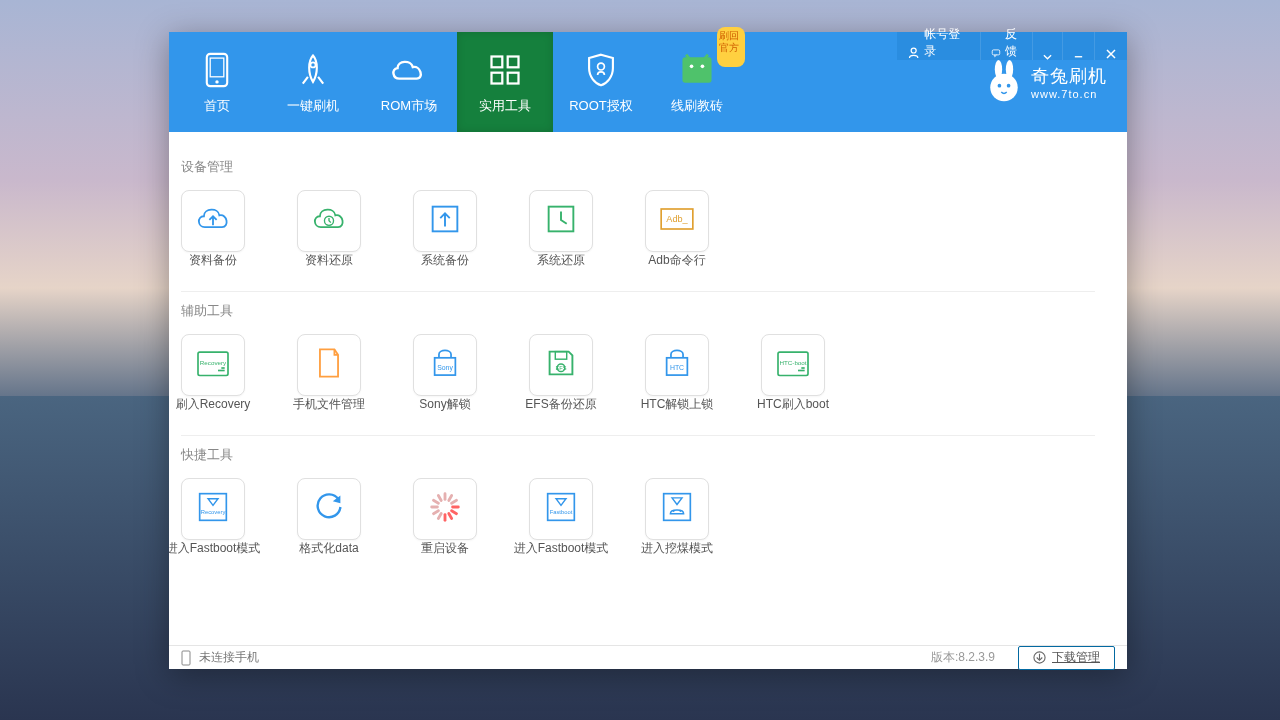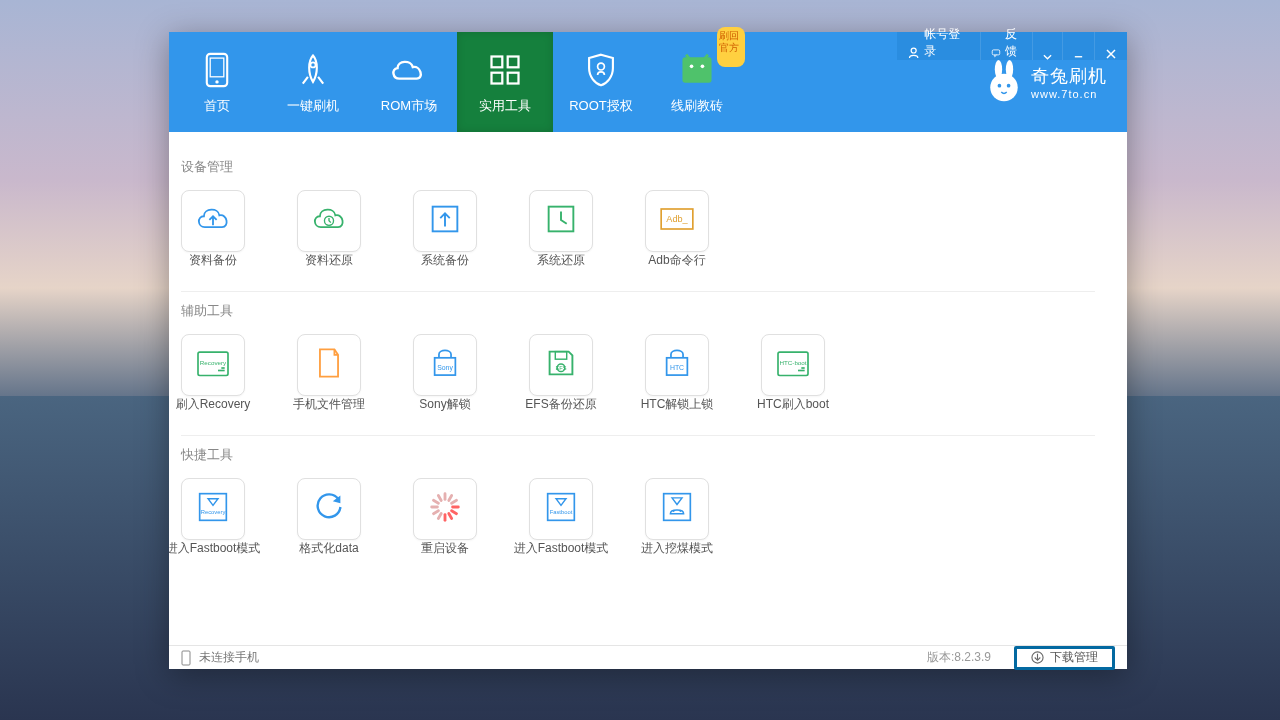--- a/index.html
+++ b/index.html
@@ -80,23 +80,24 @@
 .tool-label { font-size: 12px; color: #555; margin-top: 0; white-space: nowrap; text-align: center; }
 .hr { border-top: 1px solid #eee; margin-bottom: 6px; }
 .footer {
   height: 24px; border-top: 1px solid #e5e5e5; display: flex; align-items: center;
   padding: 0 12px; font-size: 12px; color: #777;
 }
 .footer .phone-icon { width: 10px; height: 16px; margin-right: 8px; }
 .footer .spacer { flex: 1; }
 .footer .version { margin-right: 23px; color: #999; }
 .dl-btn {
-  height: 24px; padding: 0 14px; border: 3px solid #0369a1; border-radius: 2px;
+  height: 24px; padding: 0 14px; border: 1px solid #0369a1; border-radius: 2px;
   display: flex; align-items: center; gap: 6px; color: #555; cursor: pointer;
   background: #fff;
+  text-decoration: underline;
 }
 .dl-btn svg { width: 13px; height: 13px; }
 
 .ic { width: 40px; height: 38px; }
 </style>
 </head>
 <body>
 
 <div class="wallpaper-lake"></div>
 <div class="wallpaper-reflection"></div>

